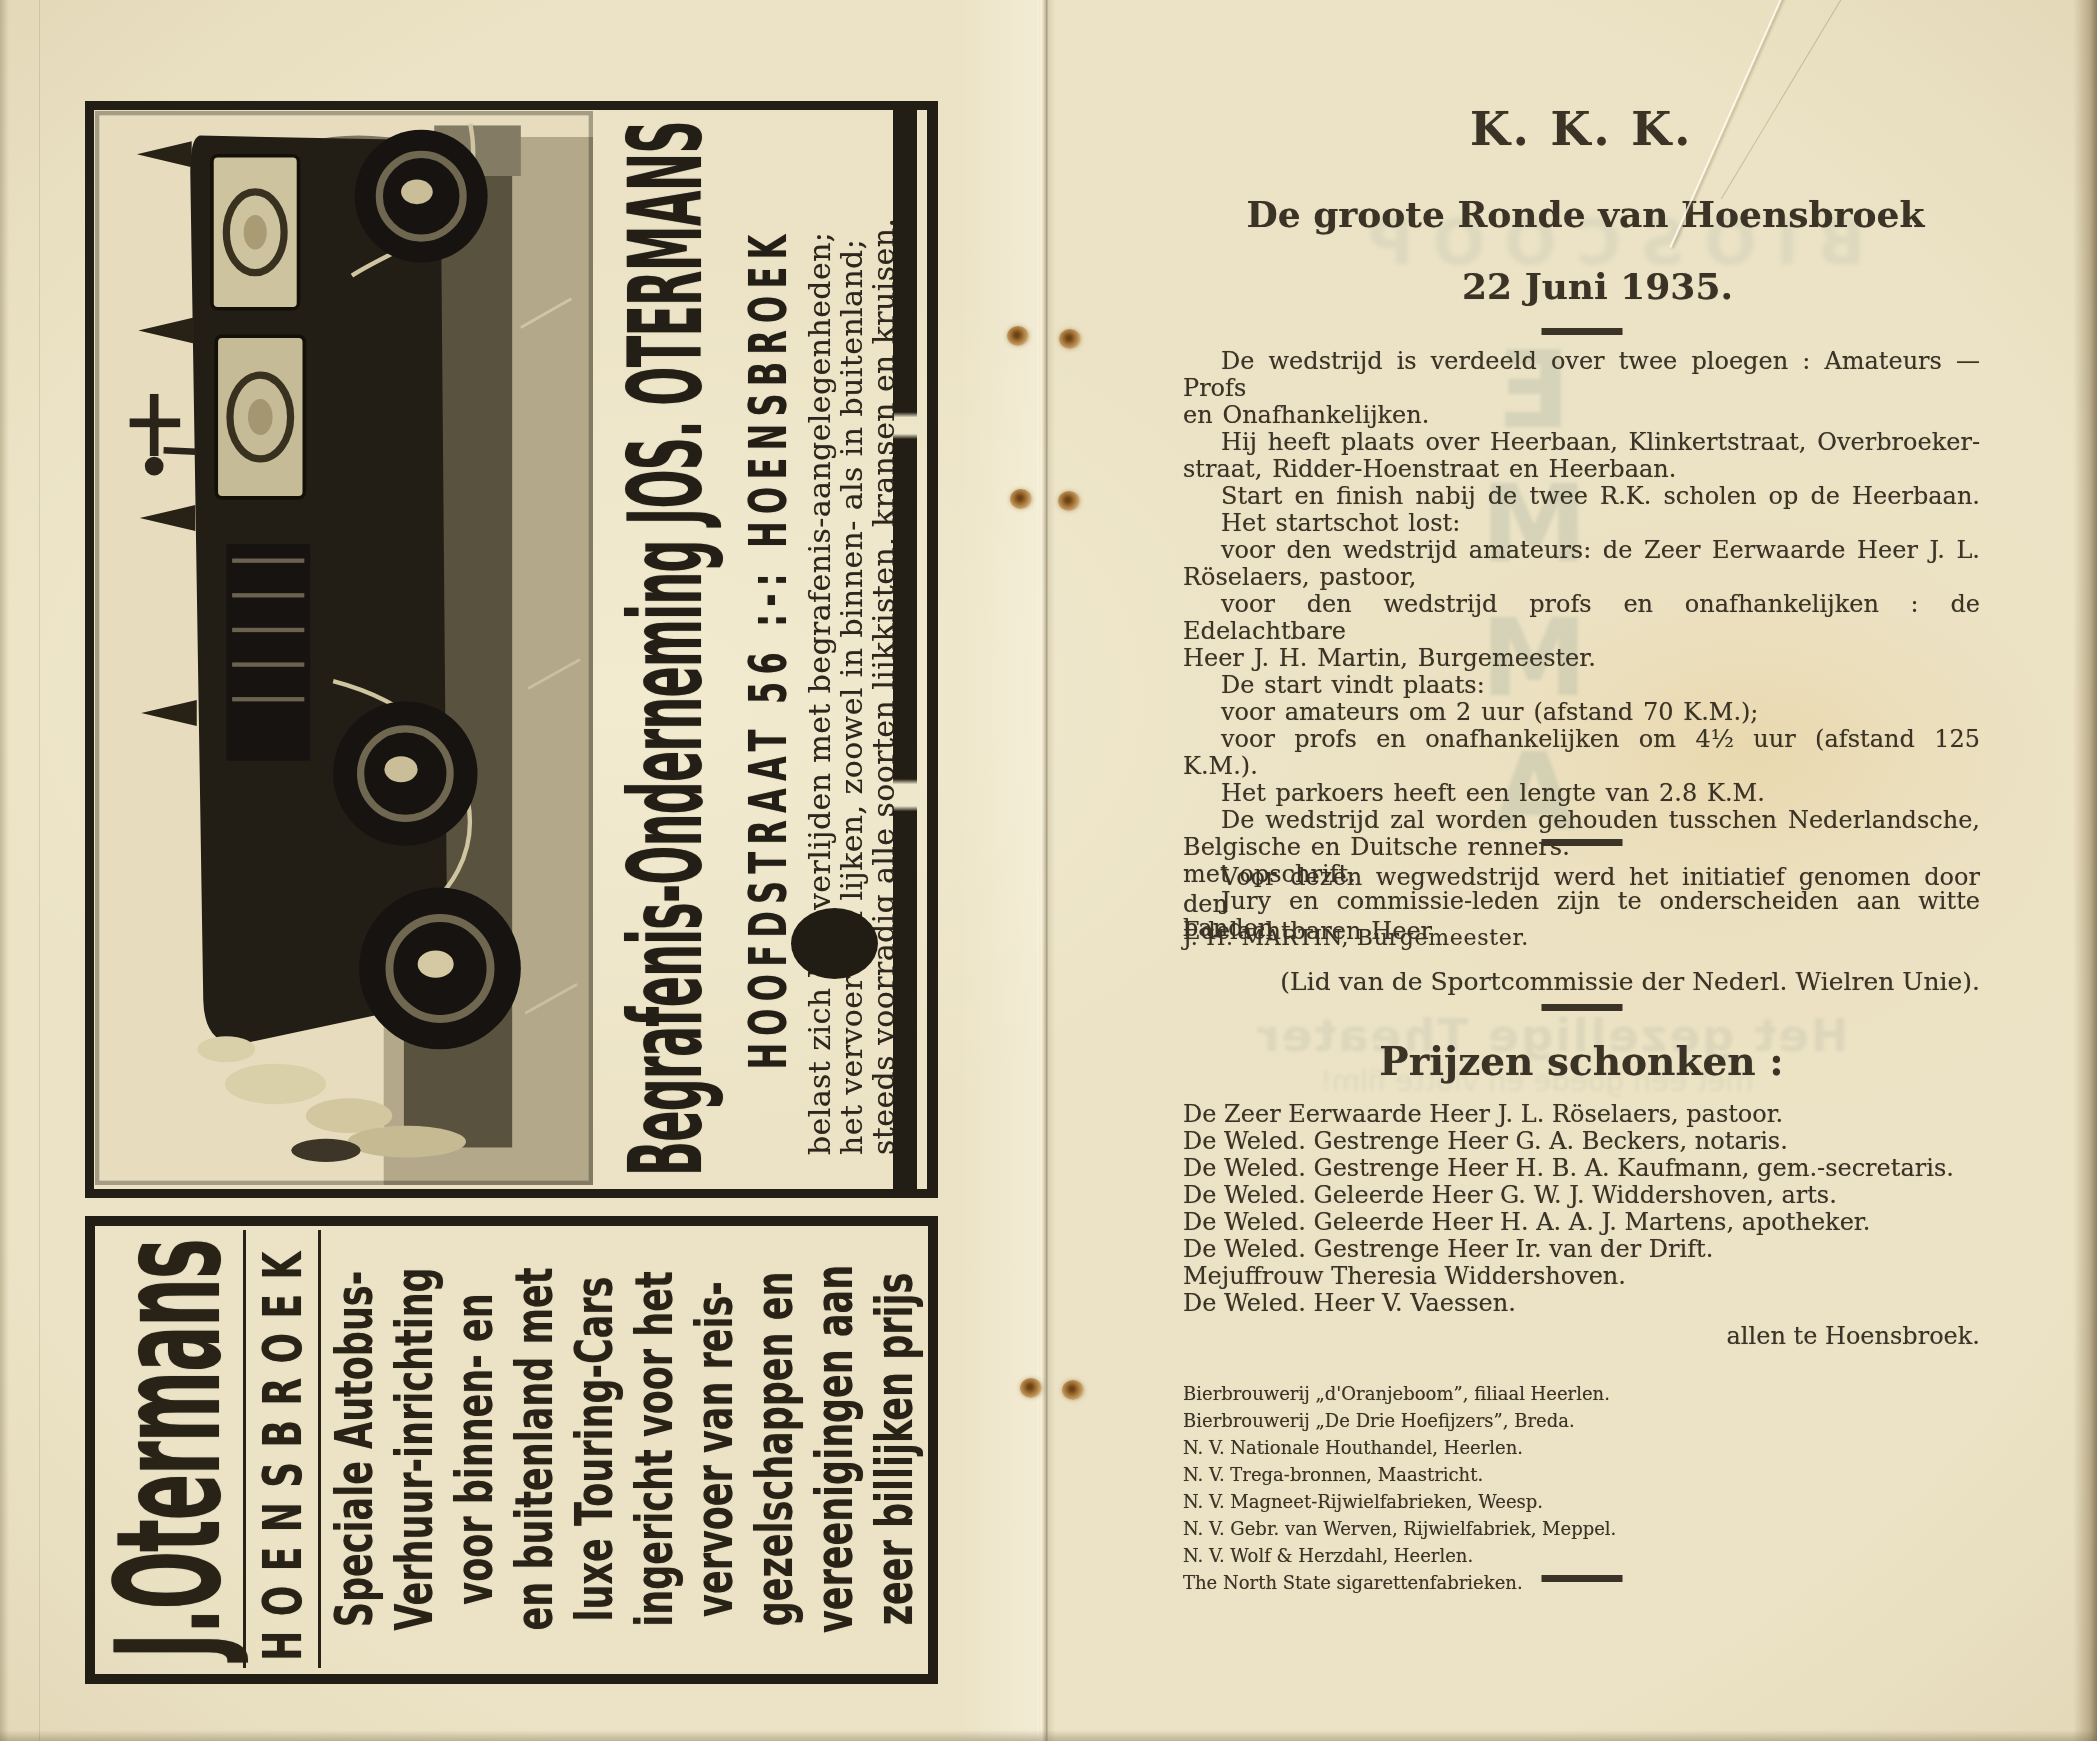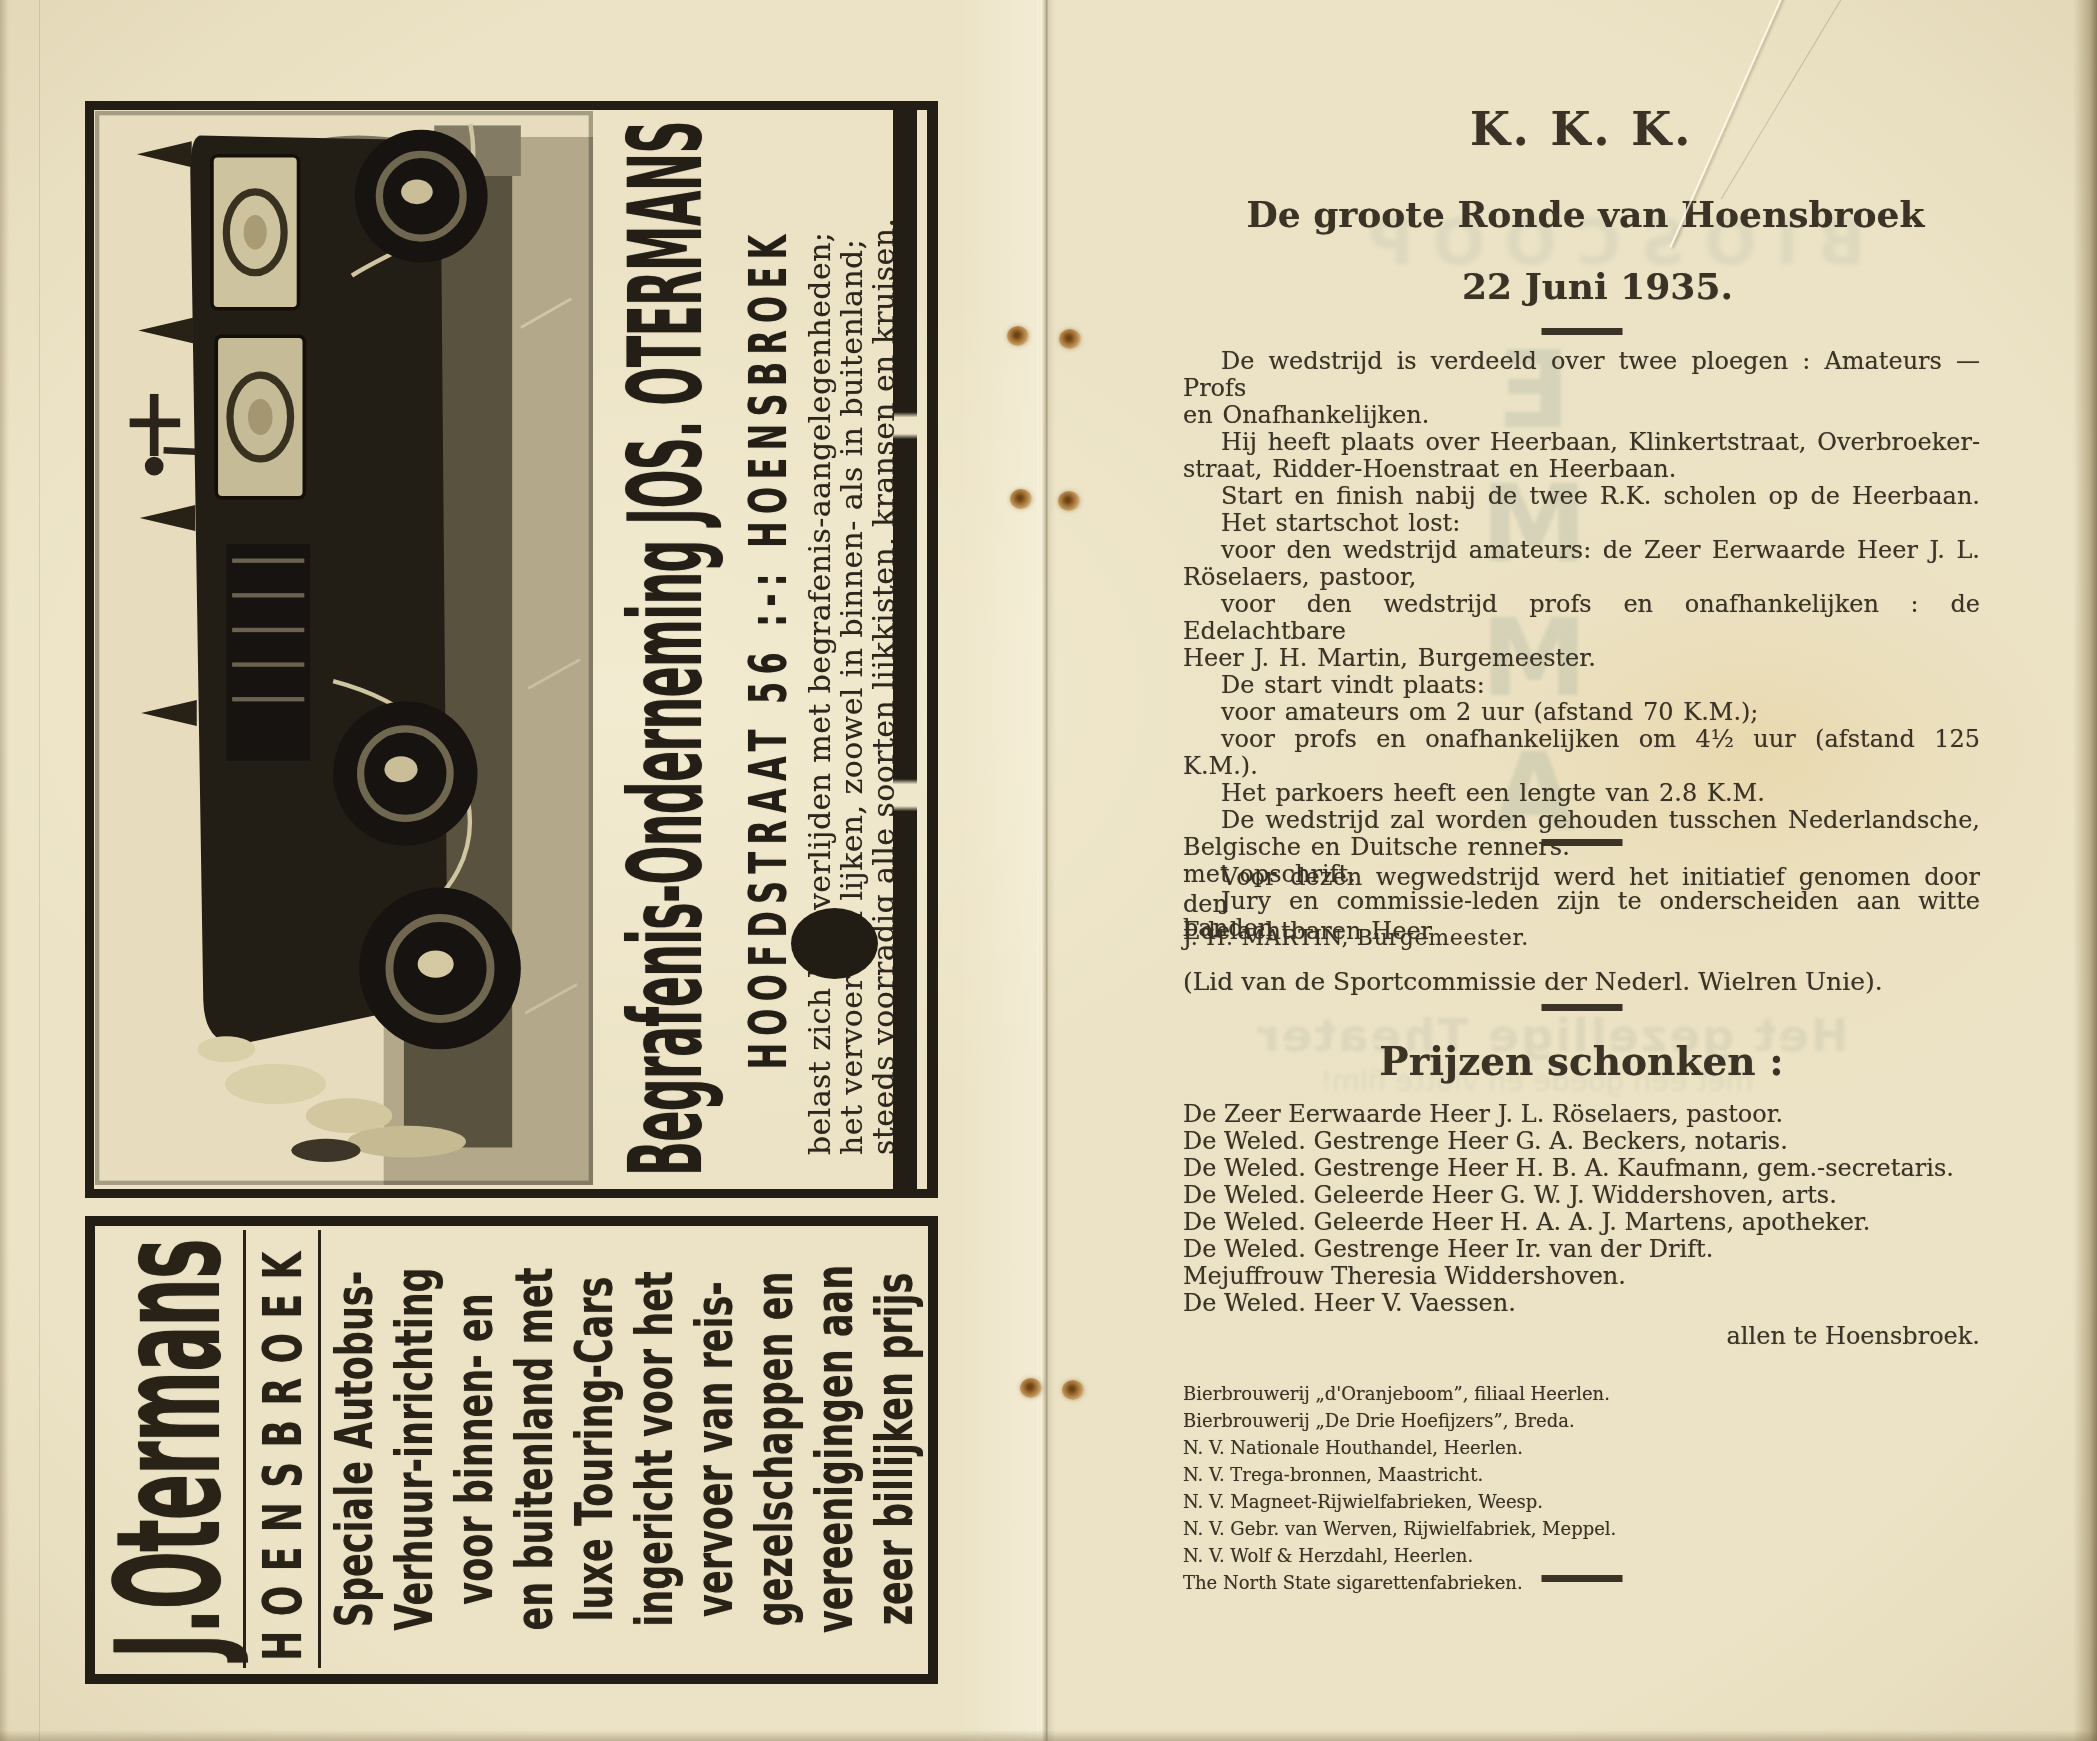--- a/index.html
+++ b/index.html
@@ -80,21 +80,21 @@
   .rp-sub1{margin:4px;position:absolute;top:189px;width:100%;text-align:center;font-size:36px;font-weight:bold;}
   .rp-sub2{margin:16px;position:absolute;top:249px;width:100%;text-align:center;font-size:36px;font-weight:bold;}
   .rule{position:absolute;left:50%;transform:translateX(-50%);width:81px;height:6.5px;background:#3a3326;}
   .r1{top:328px;} .r2{top:839px;} .r3{top:1004px;} .r4{top:1575px;}
   .rp-body{position:absolute;top:348px;width:100%;font-size:24px;line-height:27px;word-spacing:2.2px;}
   .rp-body .bl{white-space:pre-wrap;}
   .ind{text-indent:38px;}
   .jst{text-align:justify;text-align-last:justify;}
   .rp-init{position:absolute;top:864px;width:100%;font-size:24px;line-height:27px;word-spacing:2.2px;}
   .rp-name{position:absolute;top:925px;width:100%;text-align:left;font-size:22px;font-weight:normal;letter-spacing:0.7px;}
-  .rp-member{position:absolute;top:967px;width:100%;text-align:left;font-size:25px;}
+  .rp-member{position:absolute;top:967px;width:100%;text-align:right;font-size:25px;}
   .rp-prize-h{margin:0;position:absolute;top:1038px;width:100%;text-align:center;font-size:39px;font-weight:bold;}
   .rp-donors{position:absolute;top:1101px;width:100%;font-size:24px;line-height:27px;}
   .rp-allen{position:absolute;top:1322px;width:100%;font-size:24px;padding-left:108px;text-align:right;}
   .rp-comp{position:absolute;top:1380px;width:100%;font-size:18px;line-height:27px;}
   .inktx{text-shadow:0 0 0.7px rgba(45,35,22,.45);}
 </style>
 </head>
 <body>
 
 <div class="scan">

